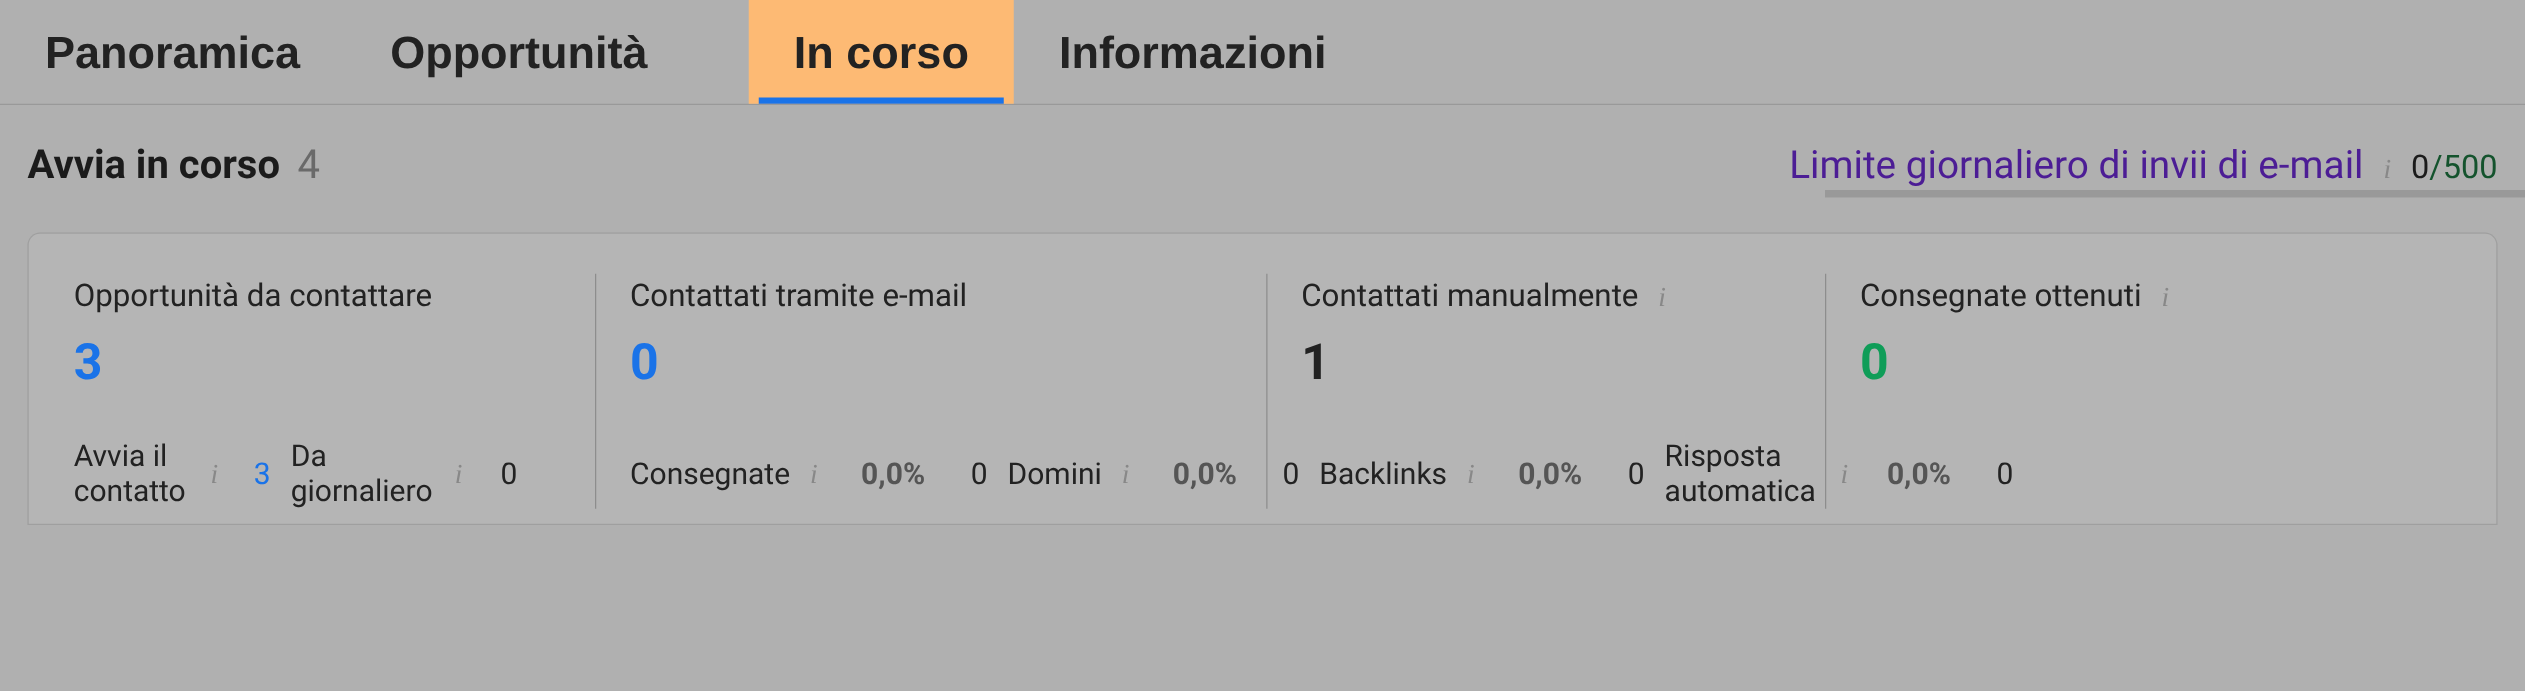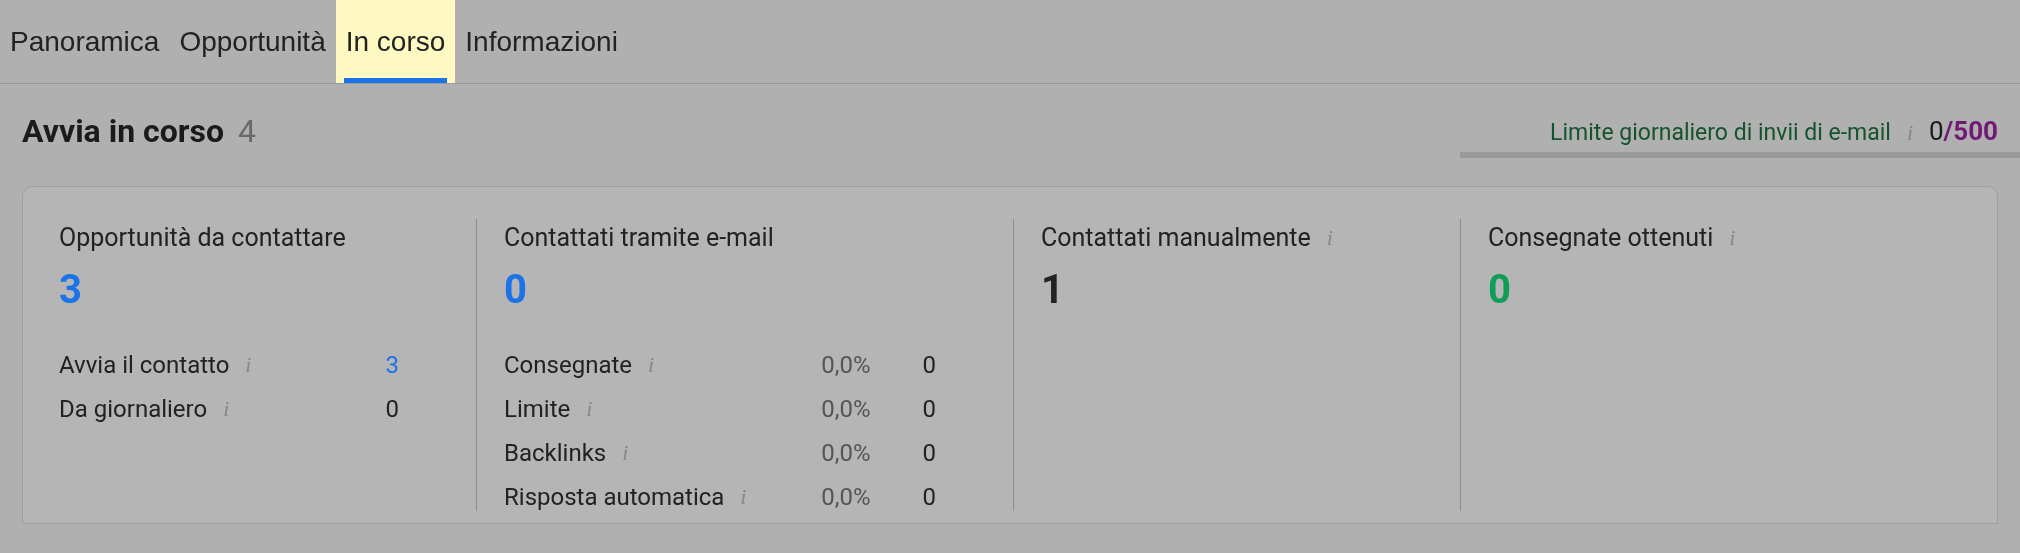--- a/index.html
+++ b/index.html
@@ -15,33 +15,35 @@
     
     .tabs {
       display: flex;
       gap: 0;
       padding: 0;
       border-bottom: 1px solid #999;
       height: 84px;
       align-items: stretch;
     }
     .tab {
-      padding: 0 10px;
-      display: flex;
-      align-items: center;
-      font-size: 28px;
+      padding: 0 36px;
+      display: flex;
+      align-items: center;
+      font-size: 36px;
       color: #222;
       cursor: pointer;
       background: transparent;
       border: none;
       position: relative;
+      font-weight: bold;
     }
     .tab.active {
-      background: #fef9c3;
-      color: #222;
+      background: #fdba74;
+      color: #222;
+      margin-left: 45px;
     }
     .tab.active::after {
       content: "";
       position: absolute;
       bottom: 0;
       left: 8px;
       right: 8px;
       height: 5px;
       background: #1a73e8;
     }
@@ -62,30 +64,29 @@
       font-weight: 400;
       color: #6a6a6a;
       margin-left: 6px;
     }
     .daily-limit {
       display: flex;
       align-items: baseline;
       gap: 10px;
     }
     .daily-limit-label {
-      font-size: 23px;
-      color: #14532d;
+      font-size: 31px;
+      color: #4c1d95;
     }
     .daily-limit-value {
       font-size: 26px;
       color: #1b1b1b;
     }
     .daily-limit-value .max {
-      color: #701a75;
-      font-weight: bold;
+      color: #14532d;
     }
     .daily-limit-bar {
       position: absolute;
       right: 0;
       top: 152px;
       height: 6px;
       width: 560px;
       background: #999;
     }
 
@@ -132,29 +133,29 @@
     }
     .metric-big {
       font-size: 40px;
       font-weight: 700;
       margin-bottom: 38px;
     }
     .c-blue { color: #1a73e8; }
     .c-dark { color: #222; }
     .c-green { color: #0f9d58; }
 
-    .sub-rows { display: flex; flex-direction: column; gap: 16px; }
+    .sub-rows { display: flex; flex-direction: row; gap: 16px; }
     .sub-row {
       display: flex;
       align-items: center;
       font-size: 24px;
       color: #222;
     }
     .sub-row .label { display: flex; align-items: center; gap: 10px; flex: 1; }
-    .sub-row .pct { color: #555; width: 90px; text-align: center; padding-right: 10px; }
+    .sub-row .pct { color: #555; width: 90px; text-align: right; padding-right: 10px; font-weight: bold; }
     .sub-row .num { width: 40px; text-align: right; }
     .sub-row .num.blue { color: #1a73e8; }
 
     .info-icon {
       font-style: italic;
       font-family: Georgia, serif;
       color: #888;
       font-size: 22px;
       display: inline-block;
       width: 18px;
@@ -220,21 +221,21 @@
       <div class="sub-row">
         <span class="label">
           <span>Consegnate</span>
           <span class="info-icon">i</span>
         </span>
         <span class="pct">0,0%</span>
         <span class="num">0</span>
       </div>
       <div class="sub-row">
         <span class="label">
-          <span>Limite</span>
+          <span>Domini</span>
           <span class="info-icon">i</span>
         </span>
         <span class="pct">0,0%</span>
         <span class="num">0</span>
       </div>
       <div class="sub-row">
         <span class="label">
           <span>Backlinks</span>
           <span class="info-icon">i</span>
         </span>

